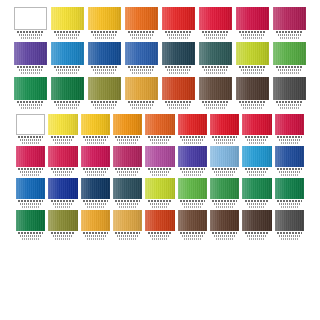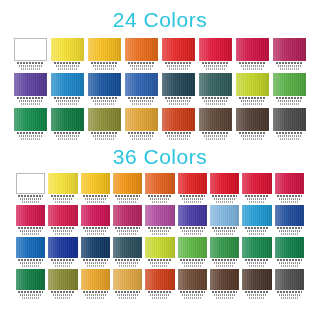--- a/index.html
+++ b/index.html
@@ -78,23 +78,20 @@
       repeating-linear-gradient(90deg,#8e8e8e 0 1px,rgba(255,255,255,0) 1px 2px);}
   .lbl-line.l3{width:56%;margin-top:1px;background:
       repeating-linear-gradient(90deg,#a5a5a5 0 1px,rgba(255,255,255,0) 1px 2px);}
   .sr{position:absolute;width:1px;height:1px;overflow:hidden;clip:rect(0 0 0 0);white-space:nowrap;}
 </style>
 </head>
 <body>
 
 <div class="page">
 
-  <div class="title-wrap" id="title-24">
-    <span class="title">24 Colors</span>
-  </div>
   <div class="grid" id="grid-24">
       <div class="cell">
         <div class="swatch is-white" title="White" style="background: rgb(255, 255, 255);">
           <span class="wash"></span>
         </div>
         <div class="label">
           <span class="lbl-line l1"></span>
           <span class="lbl-line l2"></span>
           <span class="lbl-line l3"></span>
           <span class="sr">White</span>
@@ -348,23 +345,20 @@
         </div>
         <div class="label">
           <span class="lbl-line l1"></span>
           <span class="lbl-line l2"></span>
           <span class="lbl-line l3"></span>
           <span class="sr">Lamp Black</span>
         </div>
       </div>
     </div>
 
-  <div class="title-wrap" id="title-36">
-    <span class="title">36 Colors</span>
-  </div>
   <div class="grid" id="grid-36">
       <div class="cell">
         <div class="swatch is-white" title="White" style="background: rgb(255, 255, 255);">
           <span class="wash"></span>
         </div>
         <div class="label">
           <span class="lbl-line l1"></span>
           <span class="lbl-line l2"></span>
           <span class="lbl-line l3"></span>
           <span class="sr">White</span>

